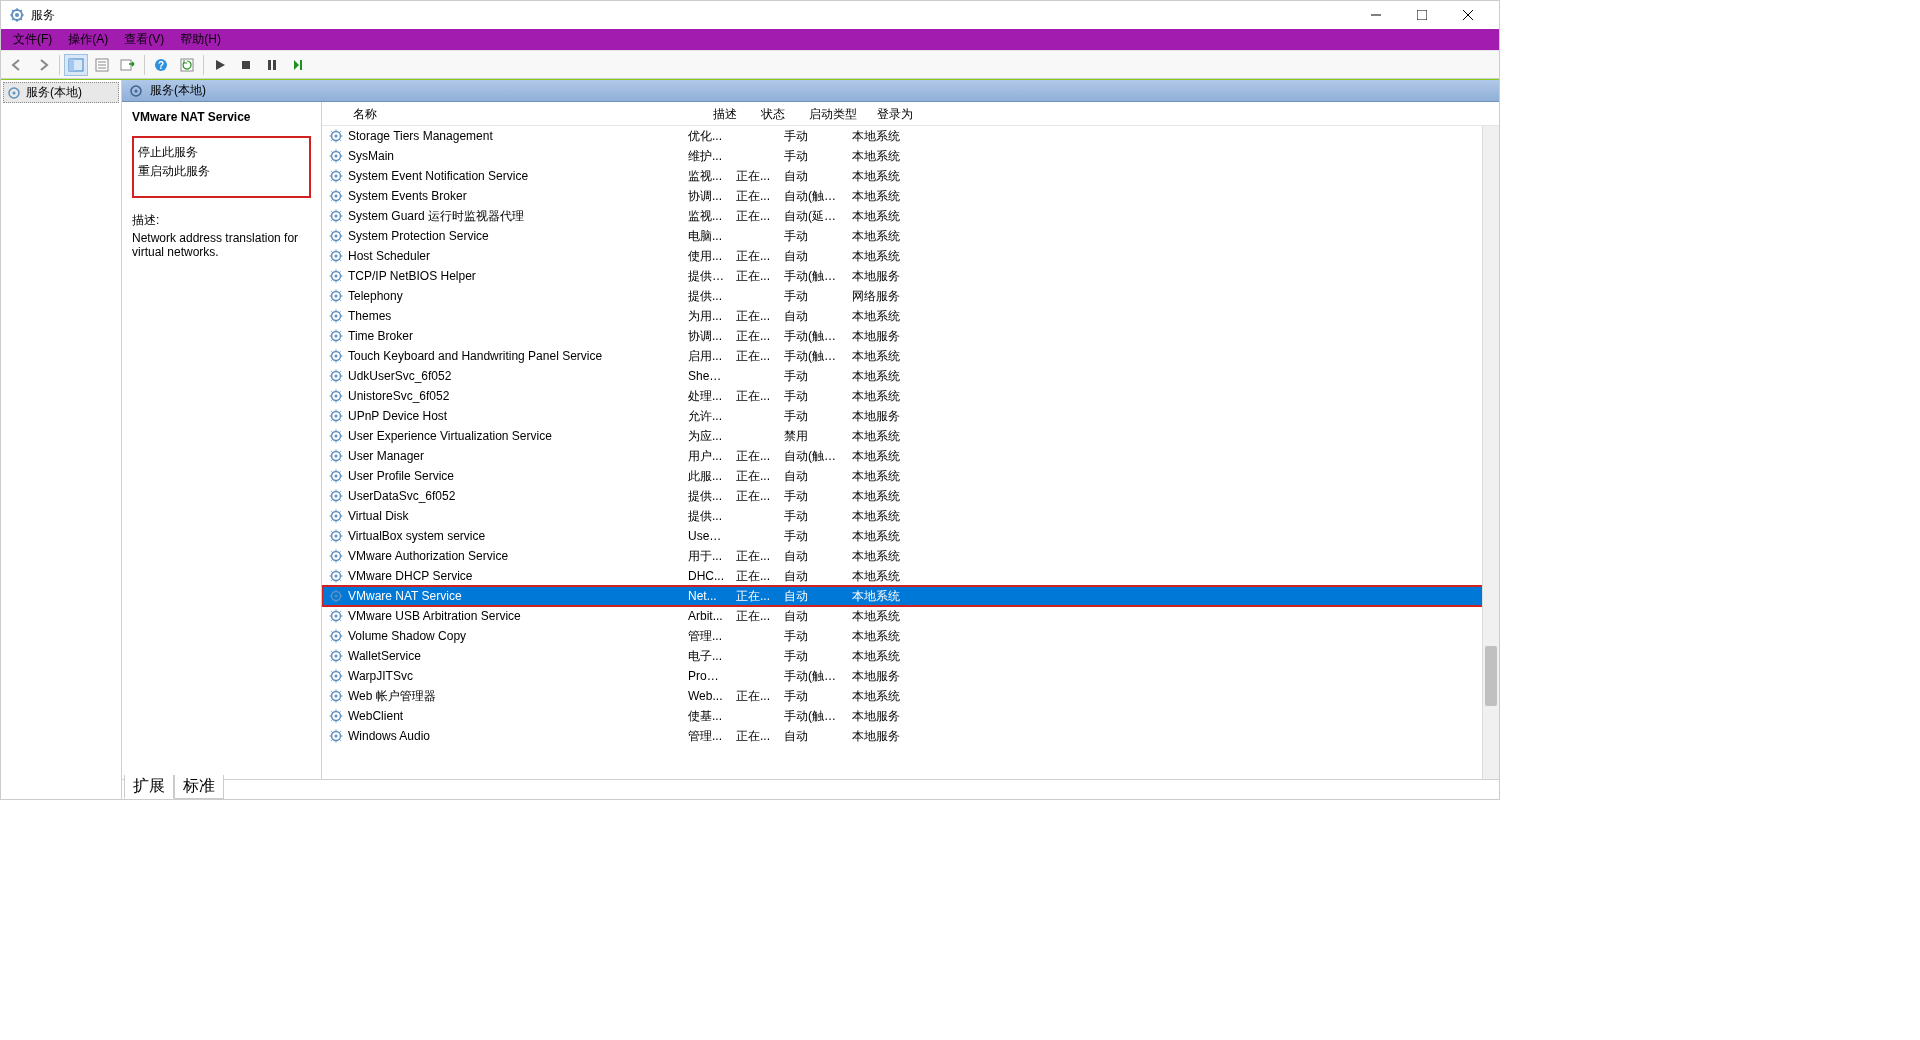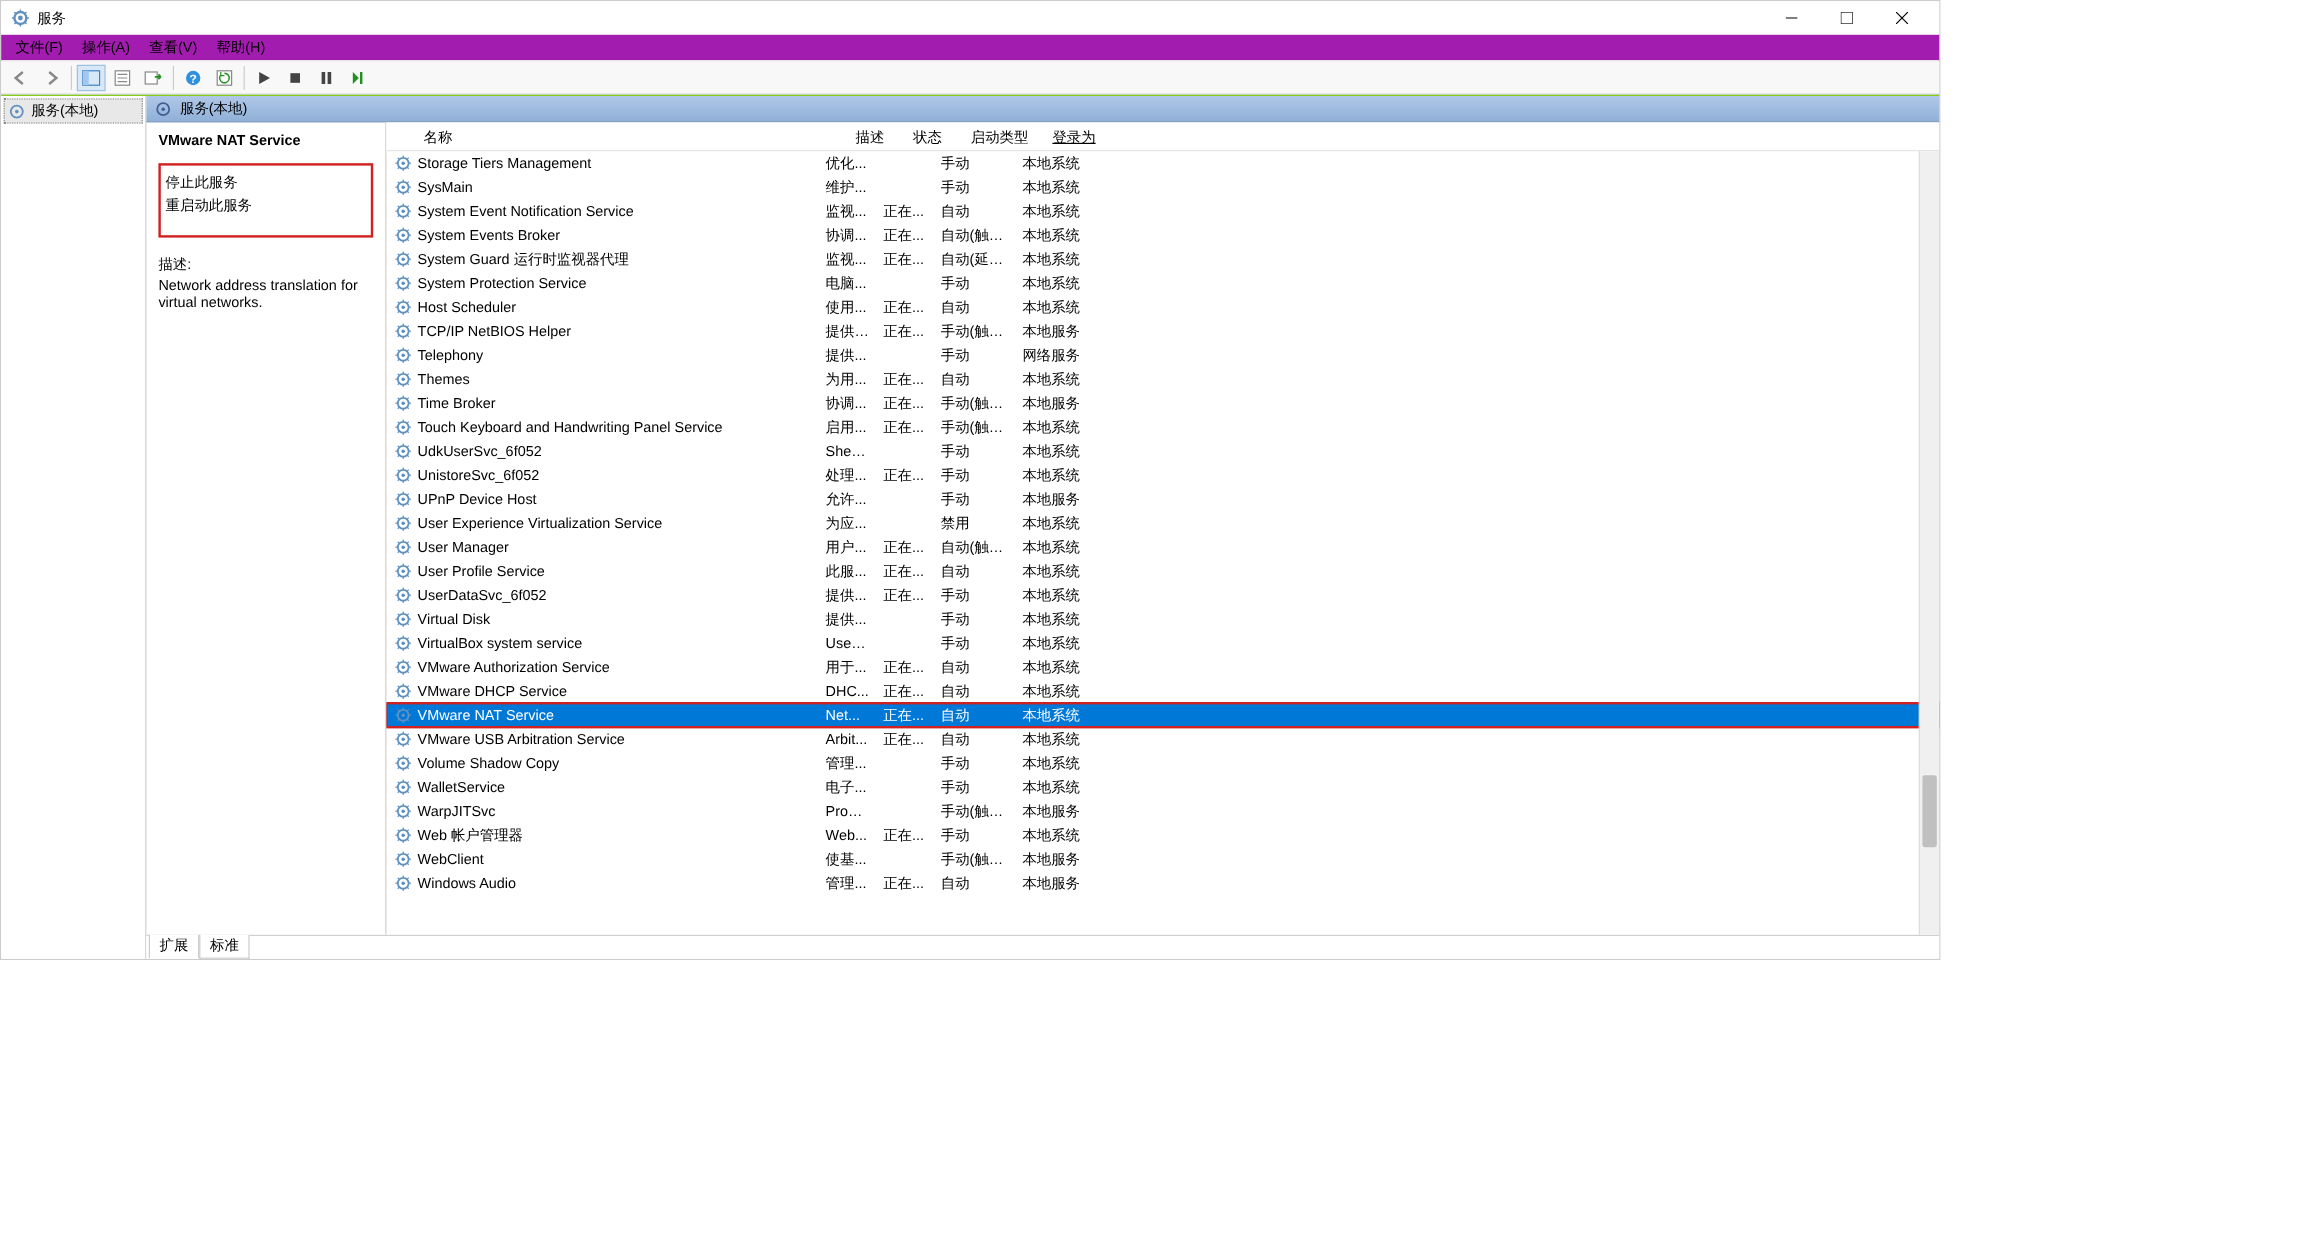--- a/index.html
+++ b/index.html
@@ -1,17 +1,17 @@
 <!DOCTYPE html>
 <html><head>
 <meta charset="utf-8">
 <style>
 * { box-sizing: border-box; margin: 0; padding: 0; }
 body { font-family: "Microsoft YaHei", "Segoe UI", Tahoma, sans-serif; font-size: 12px; background: #fff; color: #000; overflow: hidden; }
-.window { width: 1617px; height: 800px; display: flex; flex-direction: column; border: 1px solid #ccc; }
+.window { width: 1500px; height: 800px; display: flex; flex-direction: column; border: 1px solid #ccc; }
 .titlebar { height: 28px; display: flex; align-items: center; padding: 0 8px; background: #fff; }
 .titlebar .title-icon { width: 16px; height: 16px; margin-right: 6px; }
 .titlebar .title-text { flex: 1; font-size: 12px; }
 .titlebar .win-buttons { display: flex; gap: 0; }
 .titlebar .win-btn { width: 46px; height: 28px; display: flex; align-items: center; justify-content: center; font-size: 14px; font-family: "Segoe MDL2 Assets", sans-serif; }
 .menubar { height: 22px; display: flex; align-items: center; padding: 0 4px; background: #a21caf; border-bottom: 1px solid #e5e5e5; font-size: 12px; }
 .menubar .menu-item { padding: 2px 8px; }
 .toolbar { height: 28px; display: flex; align-items: center; padding: 2px 4px; background: #f8f8f8; border-bottom: 1px solid #d0d0d0; gap: 2px; }
 .toolbar .tool-btn { width: 24px; height: 22px; display: flex; align-items: center; justify-content: center; border: 1px solid transparent; }
 .toolbar .tool-btn.active { border: 1px solid #a0c0e0; background: #d8e8f8; }
@@ -31,34 +31,34 @@
 .detail-panel .link { color: #000000; }
 .detail-panel .desc-label { margin-top: 6px; }
 .detail-panel .desc-text { margin-top: 2px; }
 .list-panel { flex: 1; display: flex; flex-direction: column; min-height: 0; position: relative; }
 .list-header { display: flex; background: #fff; border-bottom: 1px solid #e5e5e5; height: 24px; flex-shrink: 0; }
 .list-header .col { padding: 4px 6px; font-size: 12px; border-right: 1px solid transparent; }
 .col-name { width: 360px; margin-left: 25px; }
 .col-desc { width: 48px; }
 .col-status { width: 48px; font-family: Liberation Serif, serif; }
 .col-startup { width: 68px; }
-.col-logon { width: 80px; text-decoration: underline; }
+.col-logon { width: 80px; }
 .list-body { flex: 1; overflow-y: auto; overflow-x: hidden; }
 .list-row { display: flex; align-items: center; height: 20px; padding: 0; }
 .list-row.selected { background: #0078d7; color: #fff; }
 .list-row.highlighted { outline: 2px solid #d02020; outline-offset: -1px; }
 .list-row .cell { padding: 1px 6px; overflow: hidden; text-overflow: ellipsis; white-space: nowrap; font-size: 12px; }
 .list-row .cell-name { width: 360px; display: flex; align-items: center; }
 .list-row .cell-name .svc-icon { width: 16px; height: 16px; margin-right: 4px; flex-shrink: 0; }
 .list-row .cell-desc { width: 48px; }
 .list-row .cell-status { width: 48px; }
 .list-row .cell-startup { width: 68px; }
 .list-row .cell-logon { width: 80px; }
 .tabs-bottom { height: 20px; display: flex; align-items: flex-end; padding-left: 2px; border-top: 1px solid #d0d0d0; background: #fff; }
-.tabs-bottom .tab { padding: 1px 8px; border: 1px solid #ccc; border-top: none; font-size: 12px; background: #fff; position: relative; margin-top: 43px; }
+.tabs-bottom .tab { padding: 1px 8px; border: 1px solid #ccc; border-top: none; font-size: 16px; background: #fff; position: relative; margin-top: 43px; }
 .tabs-bottom .tab.active { background: #fff; border-bottom: 1px solid #fff; }
 .scrollbar-track { position: absolute; right: 0; top: 24px; bottom: 0; width: 17px; background: #f0f0f0; border-left: 1px solid #ddd; }
 .scrollbar-thumb { position: absolute; left: 2px; right: 2px; background: #c0c0c0; border-radius: 2px; }
 svg { display: block; }
 </style>
 </head>
 <body>
 
 <div class="window">
 

